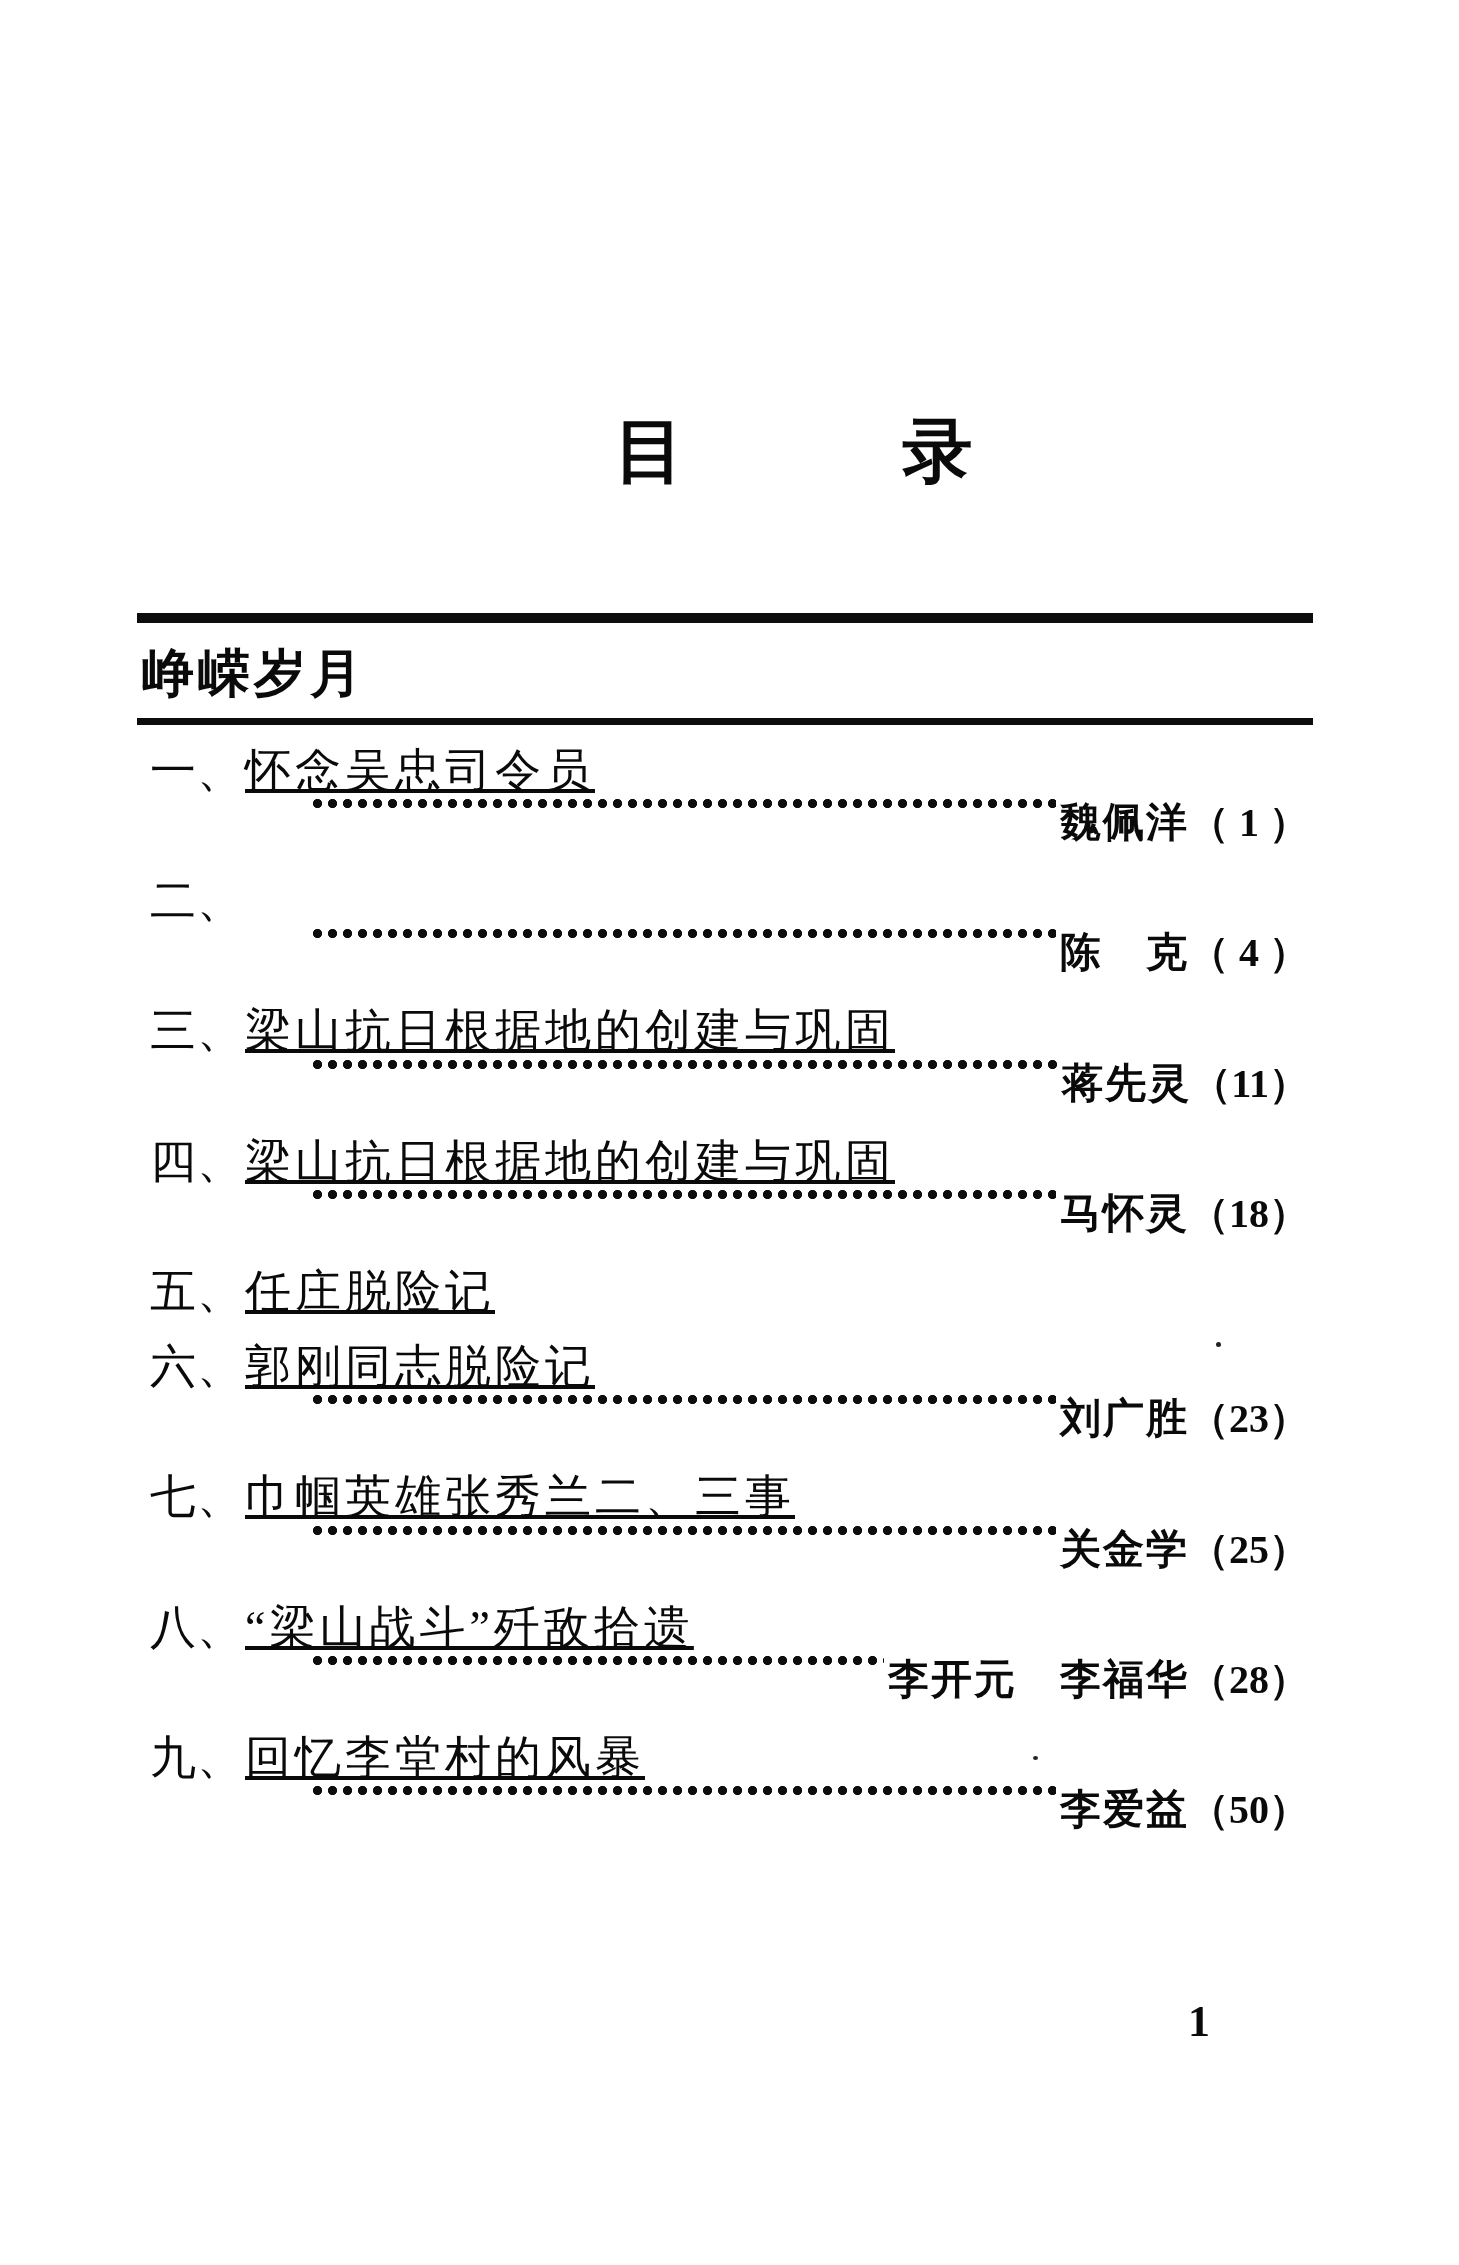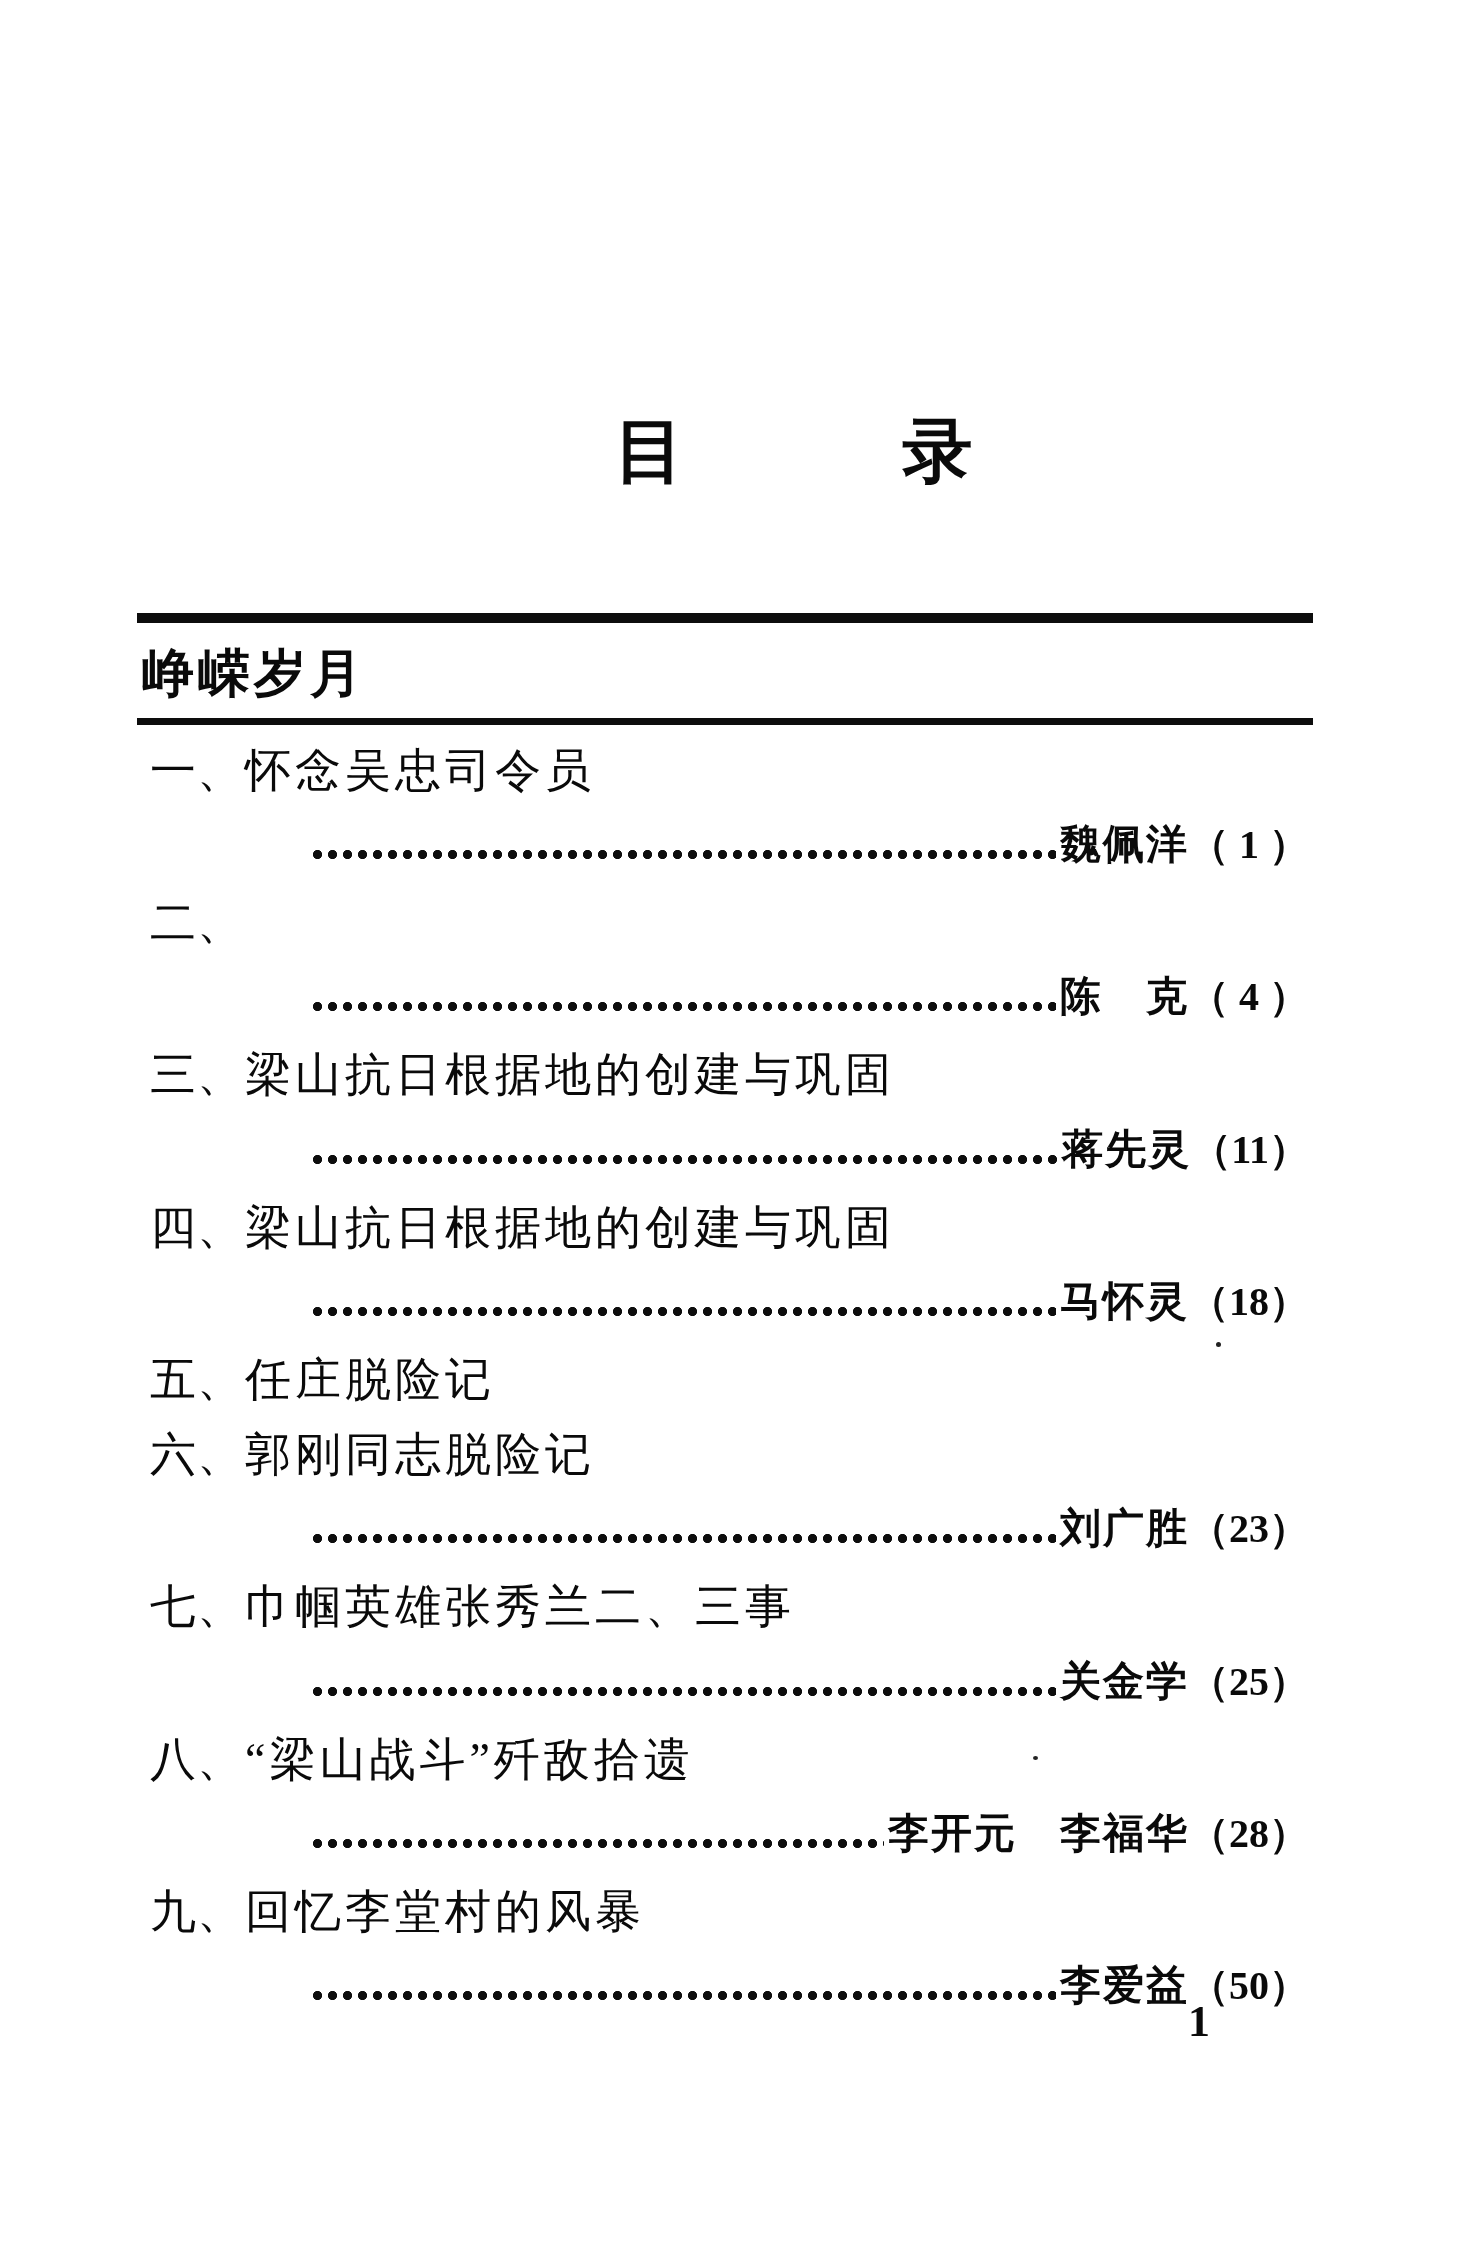--- a/index.html
+++ b/index.html
@@ -60,26 +60,26 @@
     font-size: 46px;
     line-height: 1.05;
     font-weight: 500;
   }
   .entry-num {
     flex: 0 0 95px;
     letter-spacing: 1px;
   }
   .entry-title {
     letter-spacing: 4px;
+    text-decoration: underline;
   }
   .entry-line2 {
     display: flex;
-    align-items: flex-end;
     margin-left: 160px;
-    margin-top: 22px;
+    margin-top: 0;
     min-height: 46px;
   }
   .leader {
     flex: 1 1 auto;
     height: 17px;
     margin-bottom: 9px;
     margin-right: 4px;
     background-image: radial-gradient(circle, #0d0d0d 4.3px, transparent 4.9px);
     background-size: 15px 17px;
     background-repeat: repeat-x;

